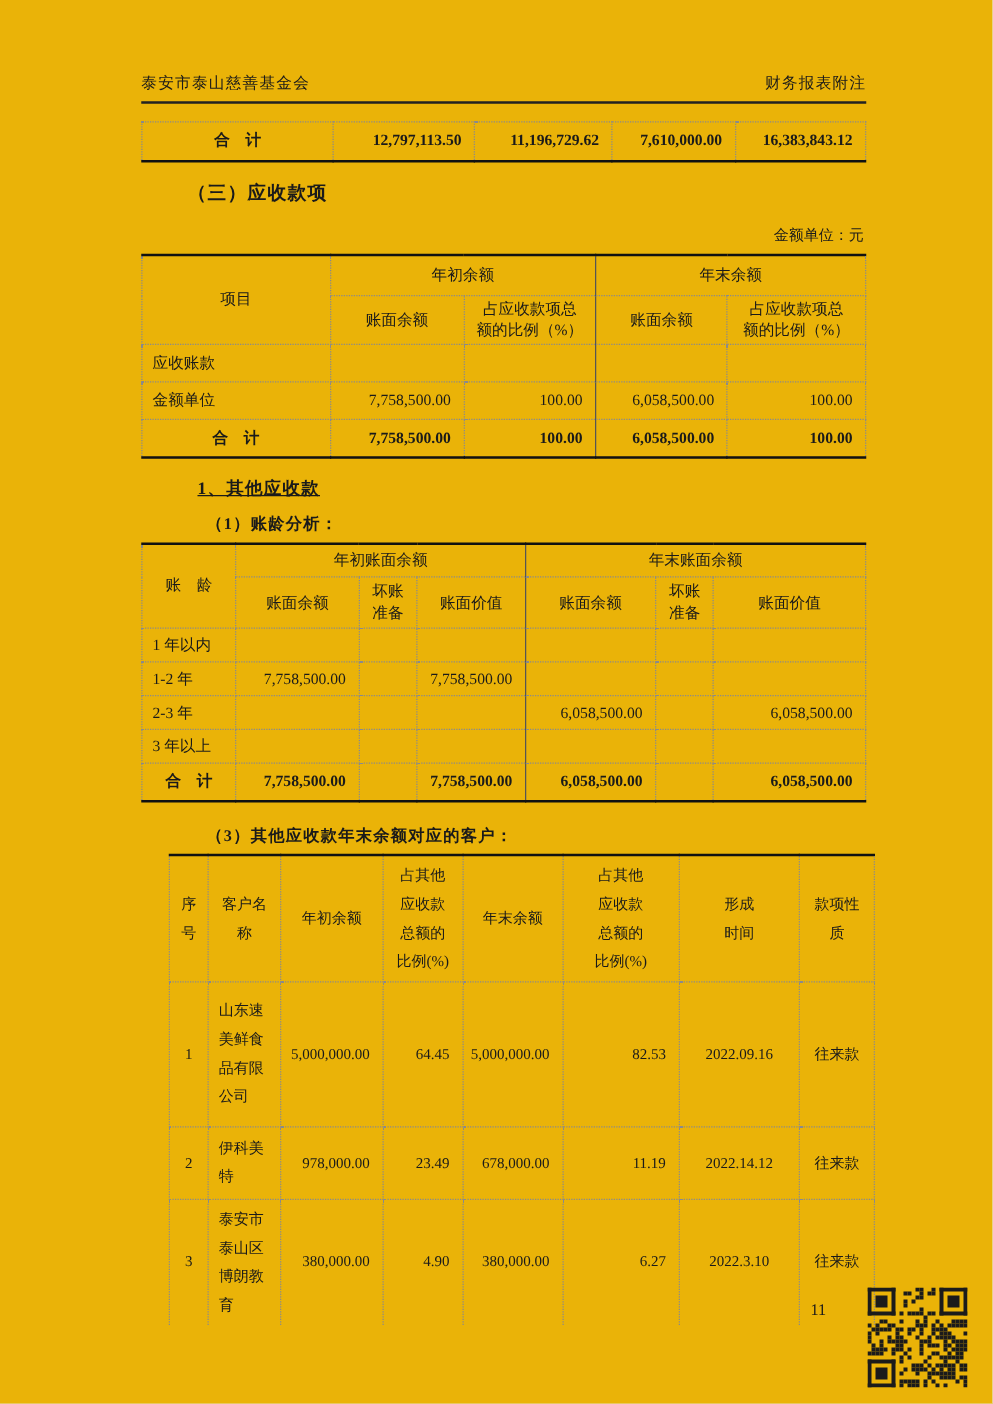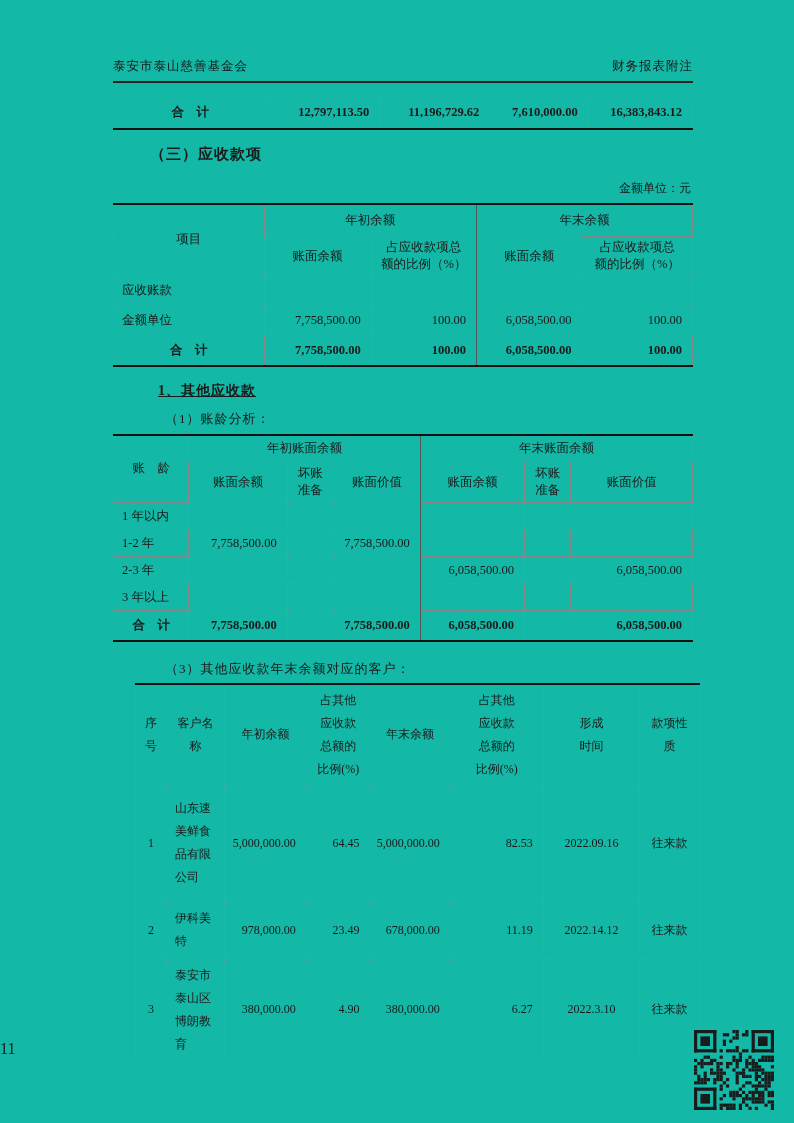--- a/index.html
+++ b/index.html
@@ -1,20 +1,20 @@
 <!DOCTYPE html>
 <html><head>
 <meta charset="utf-8">
 <style>
   html,body{margin:0;padding:0;background:#e9e9e9;}
   .page{
     position:relative;
     width:794px;height:1123px;
     margin:0 auto;
-    background:#14b8a6;
+    background:#eab308;
     font-family:"Liberation Serif","DejaVu Serif",serif;
     color:#1a1a1a;
     overflow:hidden;
     box-sizing:border-box;
   }
   .content{position:absolute;left:113px;top:0;width:580px;}
 
   
   .runhead{
     display:flex;justify-content:space-between;align-items:flex-end;
@@ -33,36 +33,36 @@
   .gL{border-left:1px solid #555 !important;}
 
   
   table.carry{border-top:1px dotted #8a8a8a;border-bottom:2.5px solid #111;margin-top:14px;}
   table.carry td{height:31px;font-weight:bold;}
 
   
   .h-sec{margin:15px 0 0 37px;font-size:15px;font-weight:bold;letter-spacing:1px;}
   .unit{font-size:12px;text-align:right;margin-top:16px;padding-right:2px;}
   .h-sub{margin:15px 0 0 45px;font-size:14px;font-weight:bold;letter-spacing:1px;text-decoration:underline;}
-  .h-min{margin:10px 0 0 52px;font-size:13px;letter-spacing:1px;}
+  .h-min{margin:10px 0 0 52px;font-size:13px;letter-spacing:1px;font-weight:bold;}
 
   
   table.box{border-top:2px solid #111;border-bottom:2px solid #111;margin-top:6px;}
   table.rcv td{height:30px;}
   table.rcv tr.hd1 td{height:33px;}
   table.aging td{height:27px;}
   table.aging tr.hd2 td{height:41px;}
   table.aging tr.tot td{height:30px;}
 
   
   table.cust{border-top:2px solid #111;margin-top:5px;margin-left:22px;width:565px;font-size:12px;}
   table.cust td{line-height:23px;padding:4px 6px;}
   table.cust tr.cut td{border-bottom:none;}
 
-  .pageno{position:absolute;left:0;width:661px;top:1040px;text-align:left;font-size:16px;}
+  .pageno{position:absolute;left:0;width:661px;top:1040px;text-align:right;font-size:13px;}
   .qr{position:absolute;left:694px;top:1030px;width:80px;height:80px;}
   .qr svg{width:100%;height:100%;fill:#1b1b1b;}
 </style>
 </head>
 <body>
 
 <div class="page">
   <div class="content">
 
     <div class="runhead">

